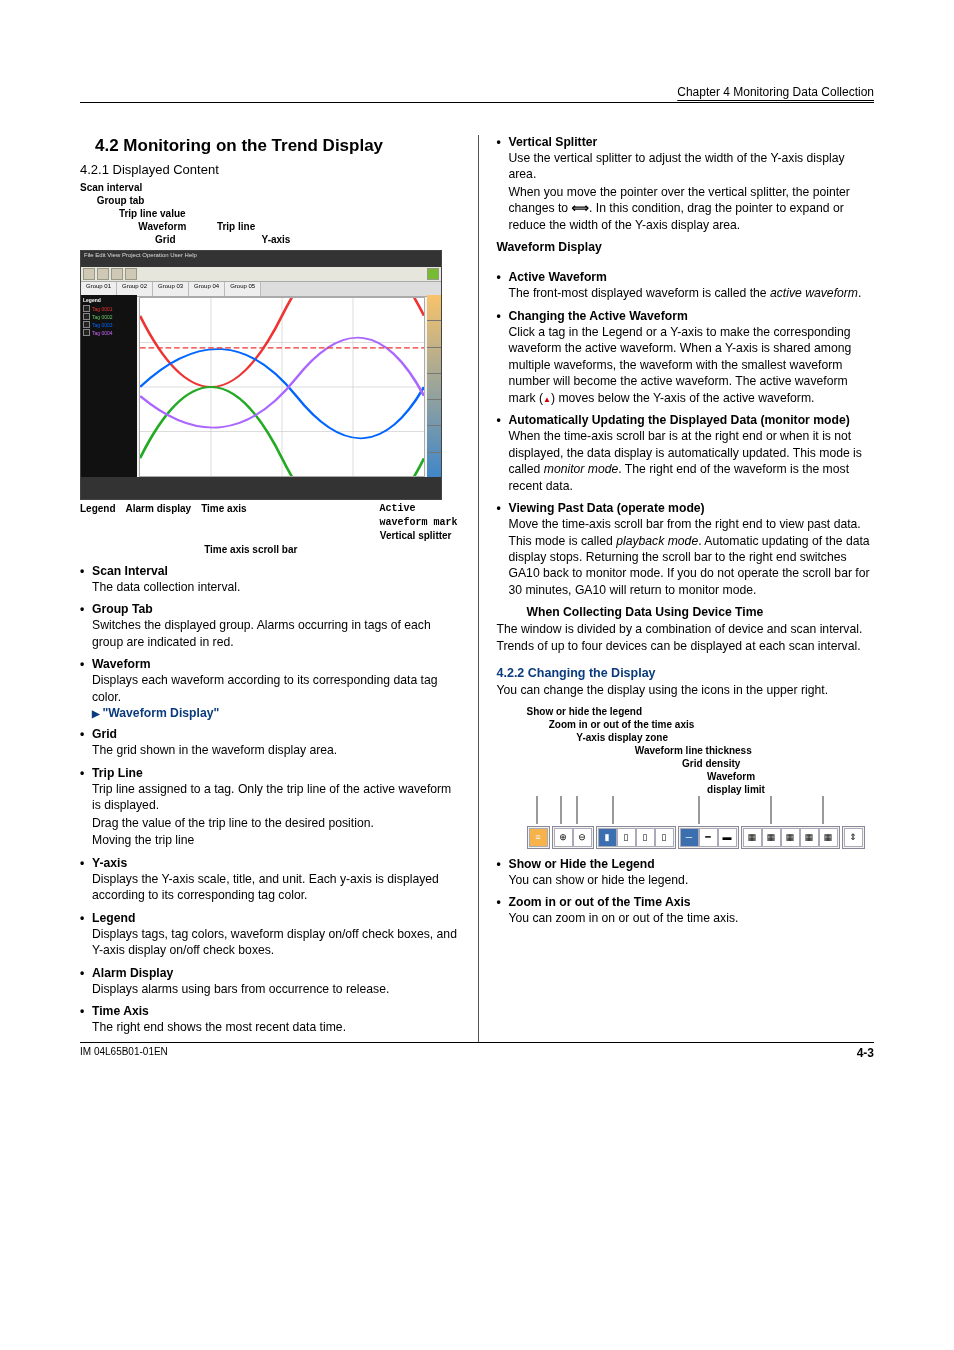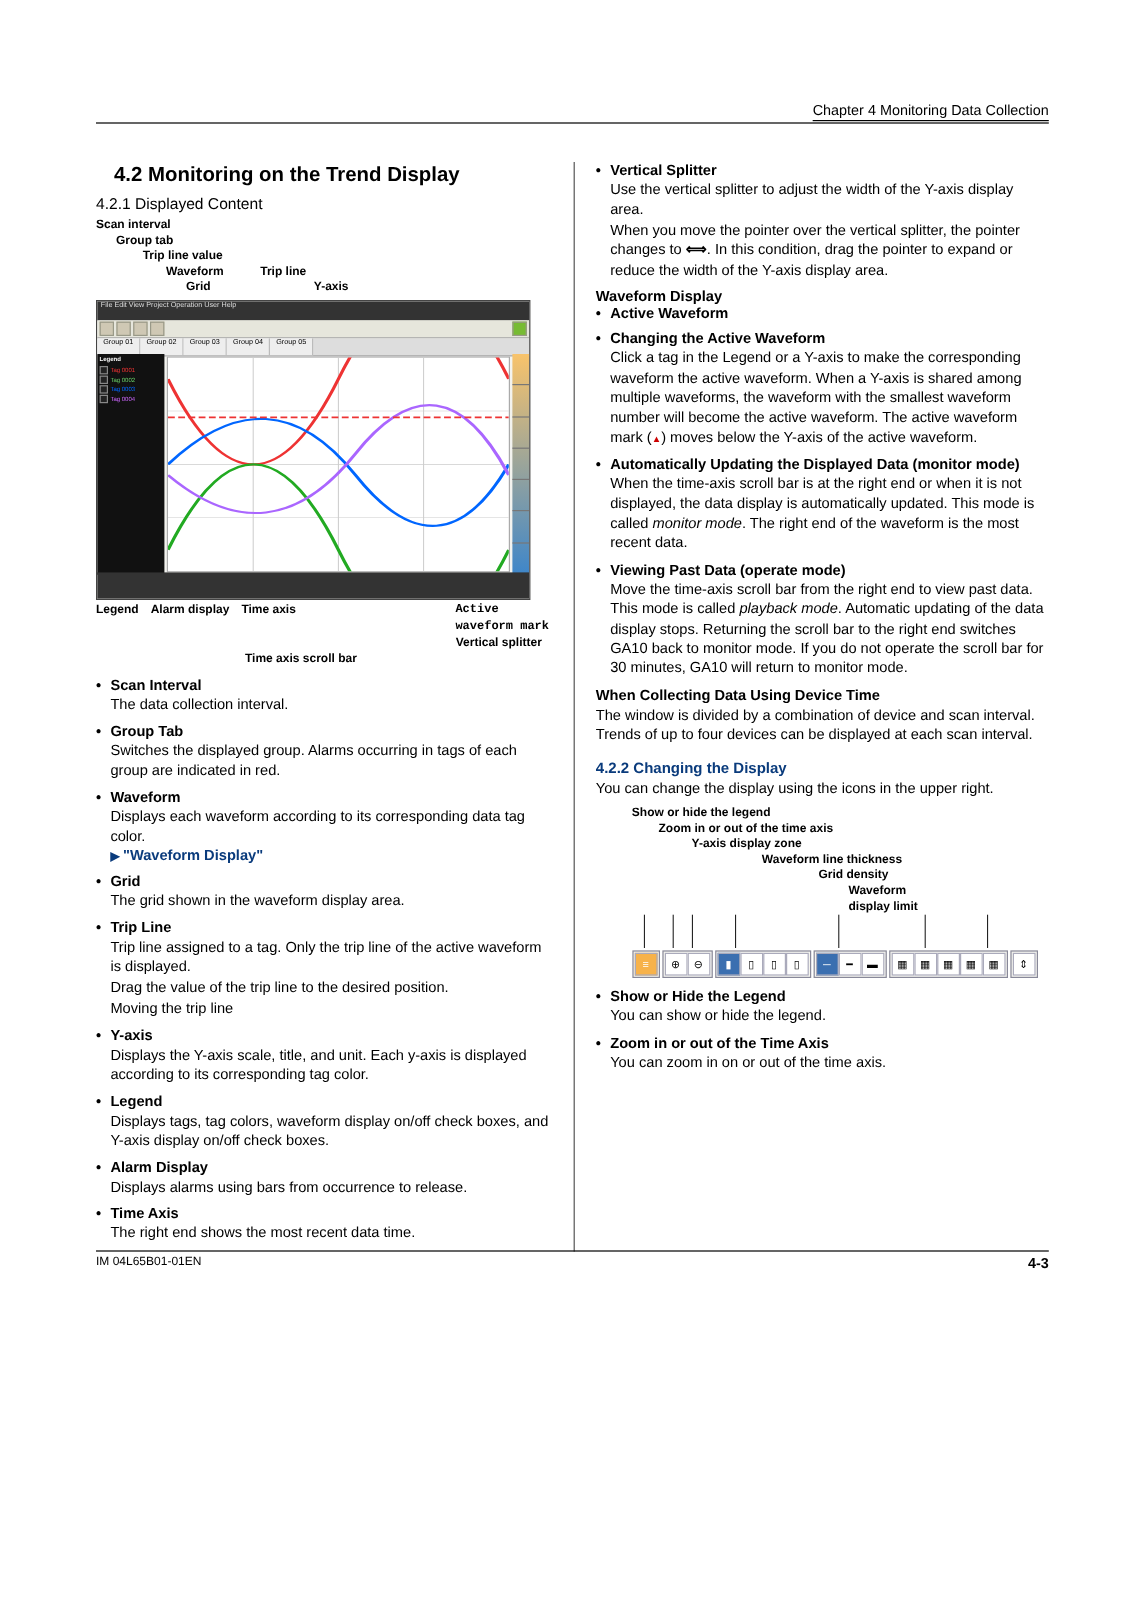--- a/index.html
+++ b/index.html
@@ -364,23 +364,26 @@
         <li>
           <span class="bt">Vertical Splitter</span>
           <span class="bd">Use the vertical splitter to adjust the width of the Y-axis display area.</span>
           <span class="bd">
             <span>When you move the pointer over the vertical splitter, the pointer changes to </span><span class="resize-glyph">⟺</span><span>. In this condition, drag the pointer to expand or reduce the width of the Y-axis display area.</span>
           </span>
         </li>
       </ul>
 
       <div class="bold" style="margin-top:4px;">Waveform Display</div>
-      <ul class="bullets" style="margin-top:0;">
+      <ul class="bullets" style="margin-top:16px;">
         <li>
           <span class="bt">Active Waveform</span>
+          <span class="bd">
+            <span>The front-most displayed waveform is called the </span><em>active waveform</em><span>.</span>
+          </span>
         </li>
         <li>
           <span class="bt">Changing the Active Waveform</span>
           <span class="bd">
             <span>Click a tag in the Legend or a Y-axis to make the corresponding waveform the active waveform. When a Y-axis is shared among multiple waveforms, the waveform with the smallest waveform number will become the active waveform. The active waveform mark (</span><span style="color:#c00;font-size:8px;">▲</span><span>) moves below the Y-axis of the active waveform.</span>
           </span>
         </li>
         <li>
           <span class="bt">Automatically Updating the Displayed Data (monitor mode)</span>
           <span class="bd">
@@ -388,21 +391,21 @@
           </span>
         </li>
         <li>
           <span class="bt">Viewing Past Data (operate mode)</span>
           <span class="bd">
             <span>Move the time-axis scroll bar from the right end to view past data. This mode is called </span><em>playback mode</em><span>. Automatic updating of the data display stops. Returning the scroll bar to the right end switches GA10 back to monitor mode. If you do not operate the scroll bar for 30 minutes, GA10 will return to monitor mode.</span>
           </span>
         </li>
       </ul>
 
-      <div class="bold" style="margin-top:2px;">When Collecting Data Using Device Time</div>
+      <div class="bold" style="margin-top:2px;margin-left:30px;">When Collecting Data Using Device Time</div>
       <div class="para">The window is divided by a combination of device and scan interval. Trends of up to four devices can be displayed at each scan interval.</div>
 
       <h3 class="blue">4.2.2  Changing the Display</h3>
       <div class="para">You can change the display using the icons in the upper right.</div>
 
       <div class="icon-row-wrap">
         <div class="icon-annot">
           <div style="white-space:pre;">Show or hide the legend</div>
           <div style="white-space:pre;">        Zoom in or out of the time axis</div>
           <div style="white-space:pre;">                  Y-axis display zone</div>

